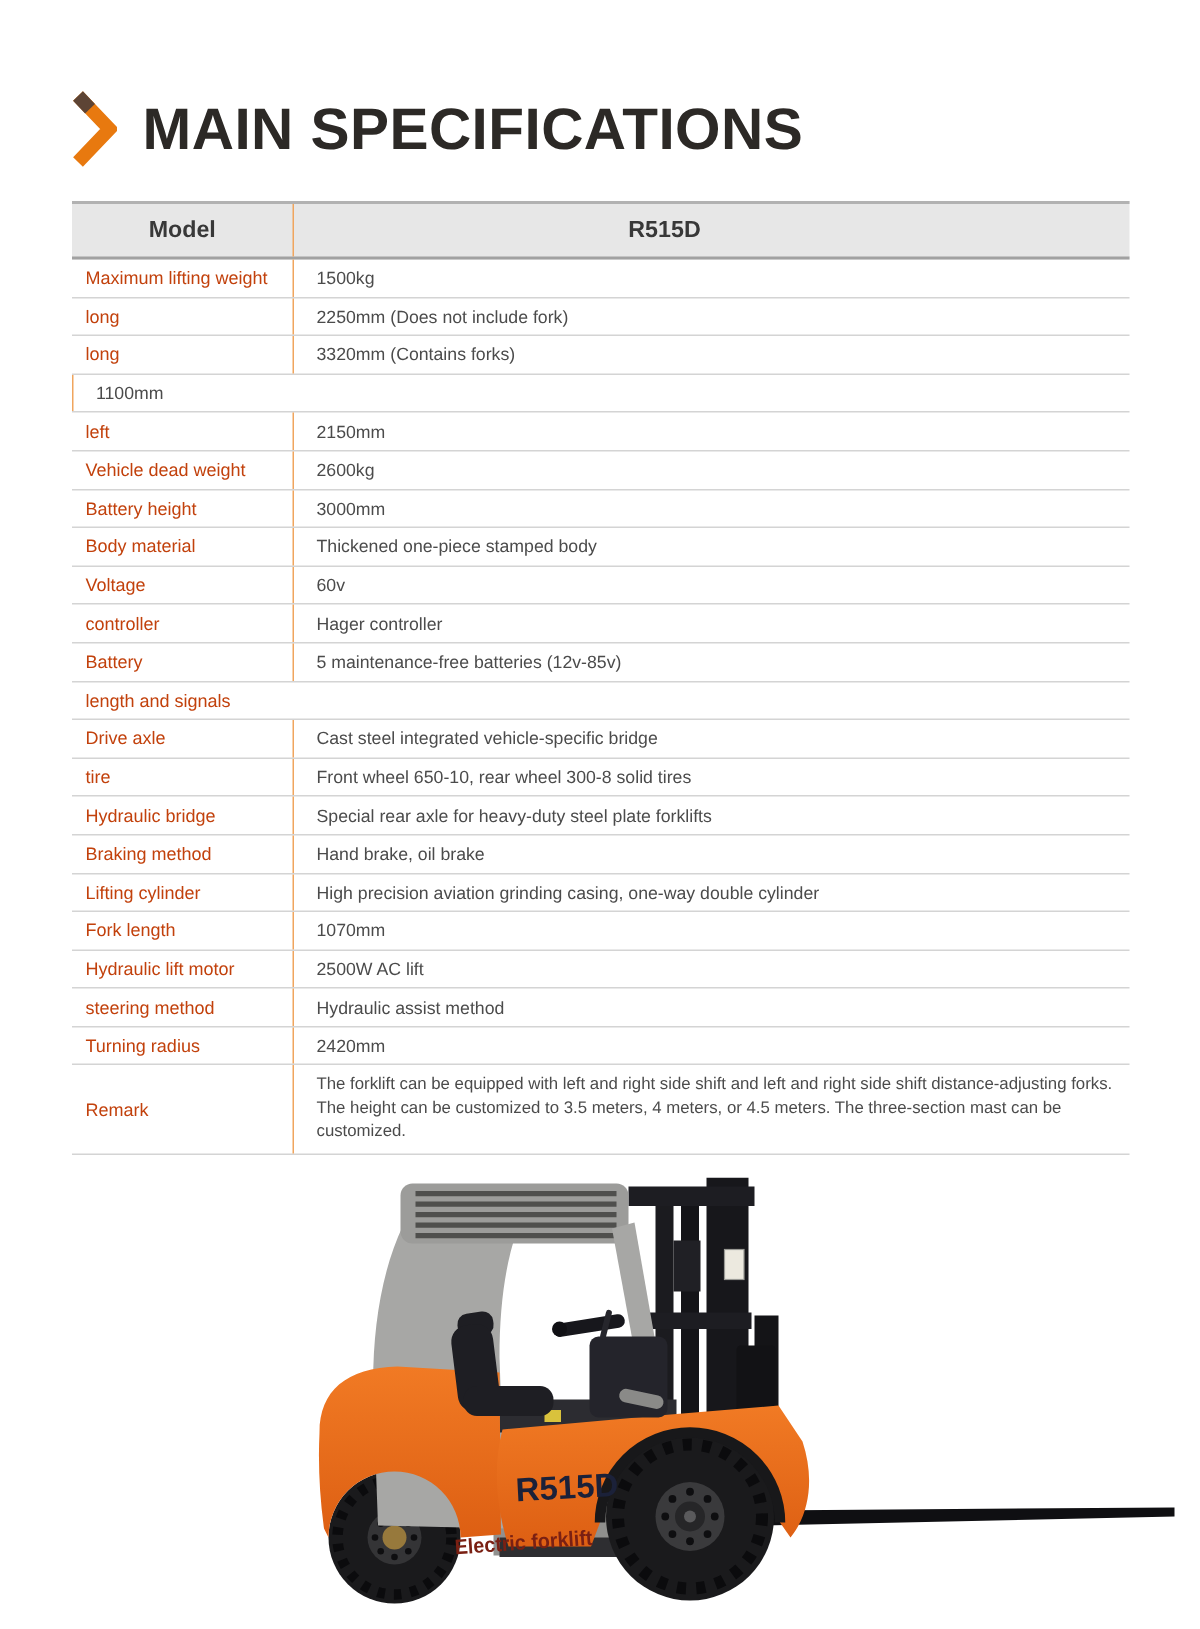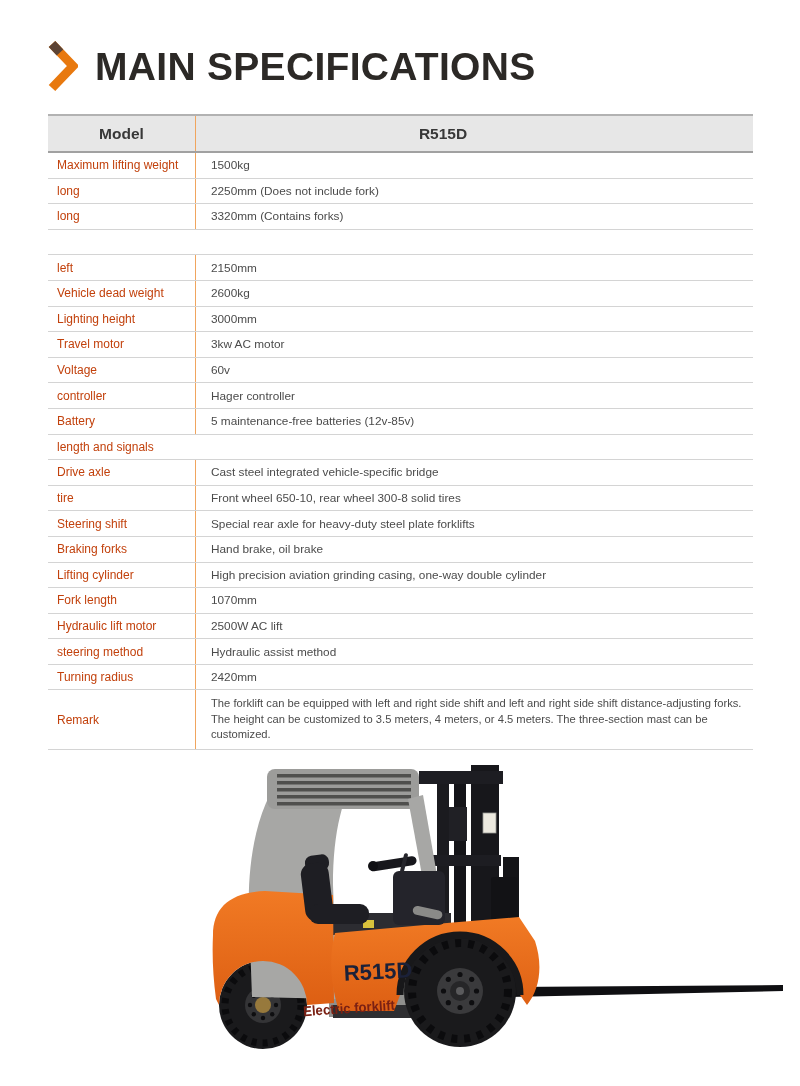--- a/index.html
+++ b/index.html
@@ -4,21 +4,21 @@
 <style>
   * { margin:0; padding:0; box-sizing:border-box; }
   html,body { background:#fff; }
   body {
     width:800px; height:1086px; overflow:hidden; position:relative;
     font-family:"Liberation Sans", sans-serif;
   }
   
   .title-row {
     display:flex; align-items:center; gap:17px;
-    margin:38px 0 0 48px; height:56px;
+    margin:58px 0 0 48px; height:56px;
   }
   .title-chevron { width:30px; height:54px; flex:none; }
   .page-title {
     font-size:39px; font-weight:700; color:#2c2926; letter-spacing:0.3px;
     line-height:1;
   }
   
   .spec-table { margin:20px 47px 0 48px; width:705px; }
   .thead {
     display:flex; height:39px; background:#e7e7e7;
@@ -71,42 +71,43 @@
     <div class="label-col">long</div>
     <div class="value-col">2250mm (Does not include fork)</div>
   </div>
 
   <div class="row">
     <div class="label-col">long</div>
     <div class="value-col">3320mm (Contains forks)</div>
   </div>
 
   <div class="row">
+    <div class="value-col">1100mm</div>
   </div>
 
   <div class="row">
     <div class="label-col">left</div>
     <div class="value-col">2150mm</div>
   </div>
 
   <div class="row">
     <div class="label-col">Vehicle dead weight</div>
     <div class="value-col">2600kg</div>
   </div>
 
   <div class="row">
-    <div class="label-col">Lighting height</div>
+    <div class="label-col">Battery height</div>
     <div class="value-col">3000mm</div>
   </div>
 
-
-  <div class="row">
-    <div class="label-col">Travel motor</div>
-    <div class="value-col">3kw AC motor</div>
-  </div>
+  <div class="row">
+    <div class="label-col">Body material</div>
+    <div class="value-col">Thickened one-piece stamped body</div>
+  </div>
+
 
   <div class="row">
     <div class="label-col">Voltage</div>
     <div class="value-col">60v</div>
   </div>
 
   <div class="row">
     <div class="label-col">controller</div>
     <div class="value-col">Hager controller</div>
   </div>
@@ -124,26 +125,26 @@
     <div class="label-col">Drive axle</div>
     <div class="value-col">Cast steel integrated vehicle-specific bridge</div>
   </div>
 
   <div class="row">
     <div class="label-col">tire</div>
     <div class="value-col">Front wheel 650-10, rear wheel 300-8 solid tires</div>
   </div>
 
   <div class="row">
-    <div class="label-col">Steering shift</div>
+    <div class="label-col">Hydraulic bridge</div>
     <div class="value-col">Special rear axle for heavy-duty steel plate forklifts</div>
   </div>
 
   <div class="row">
-    <div class="label-col">Braking forks</div>
+    <div class="label-col">Braking method</div>
     <div class="value-col">Hand brake, oil brake</div>
   </div>
 
   <div class="row">
     <div class="label-col">Lifting cylinder</div>
     <div class="value-col">High precision aviation grinding casing, one-way double cylinder</div>
   </div>
 
   <div class="row">
     <div class="label-col">Fork length</div>

